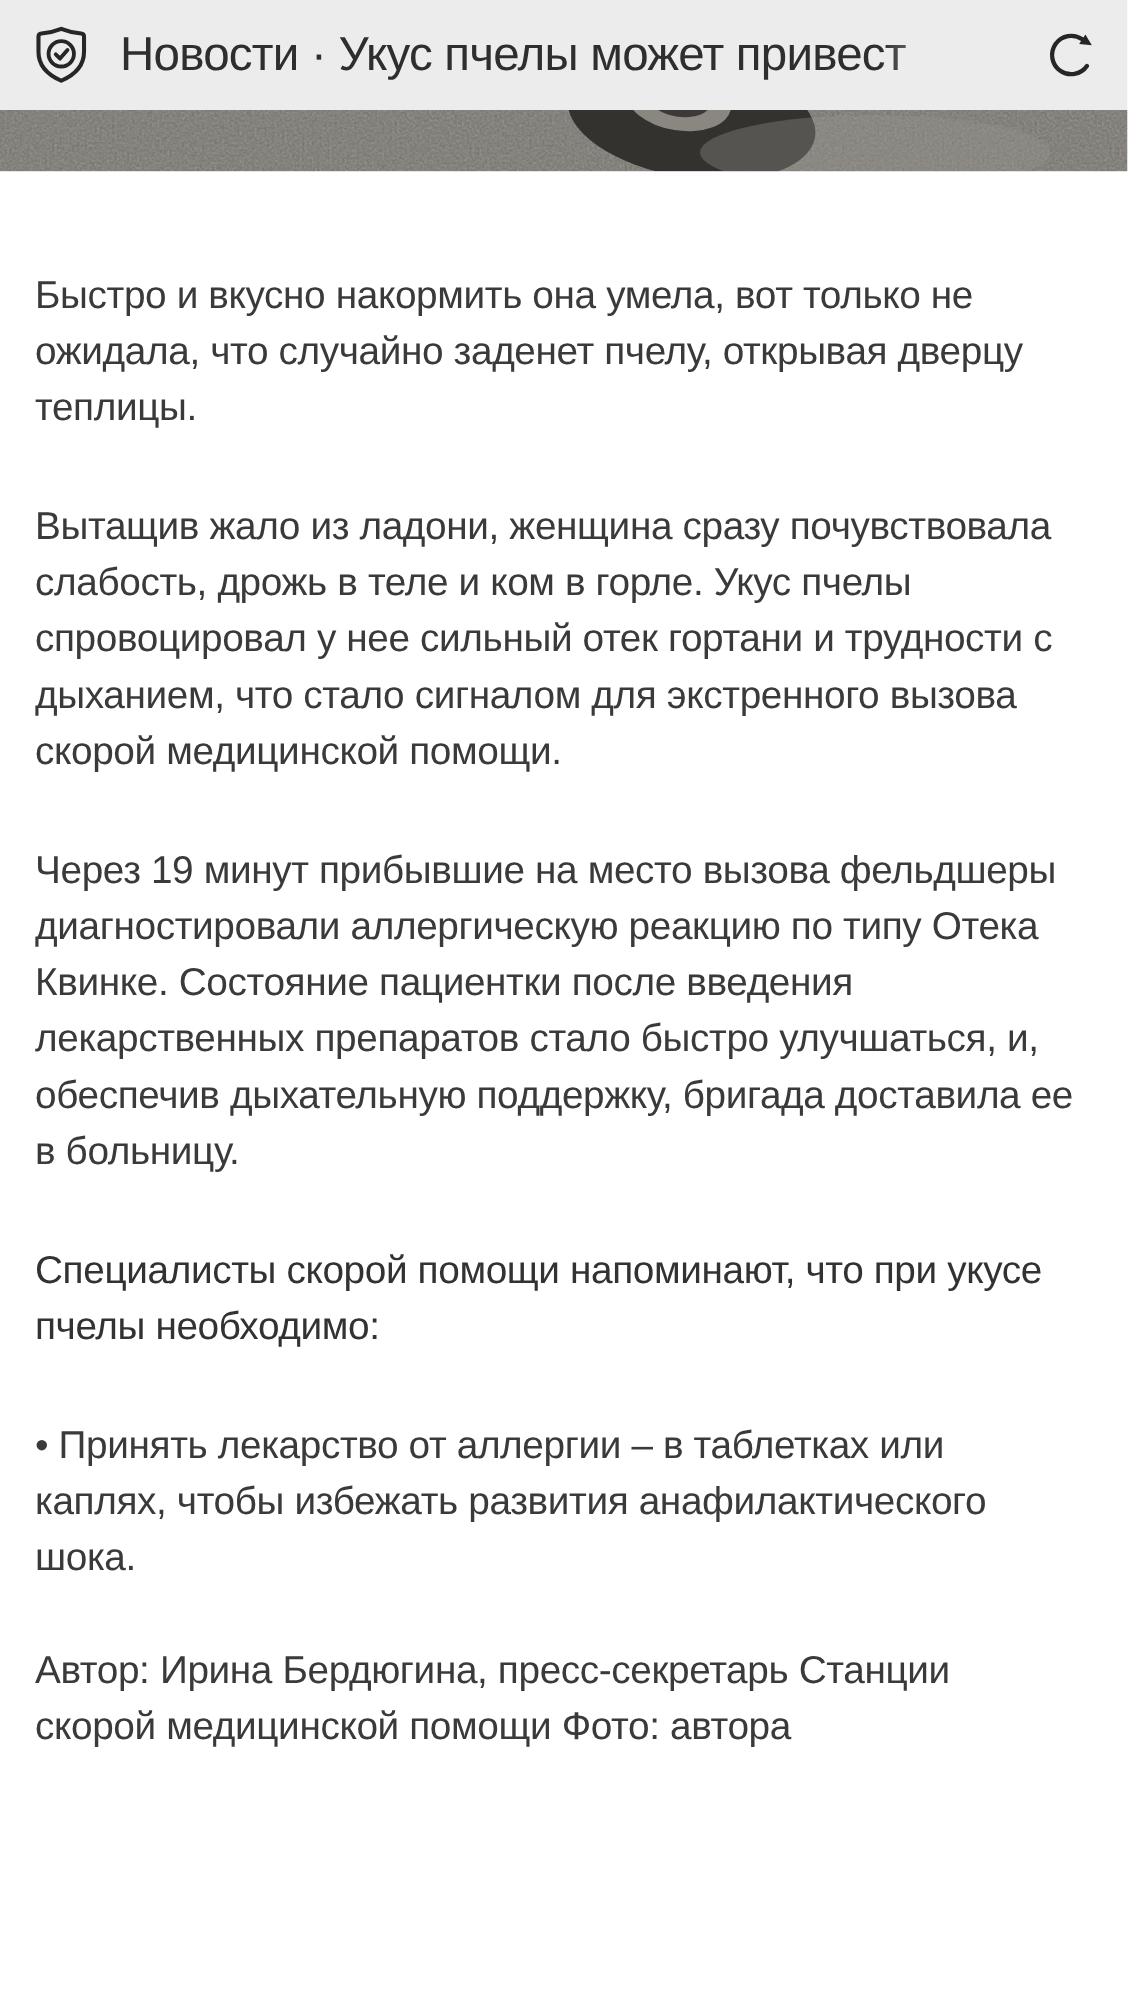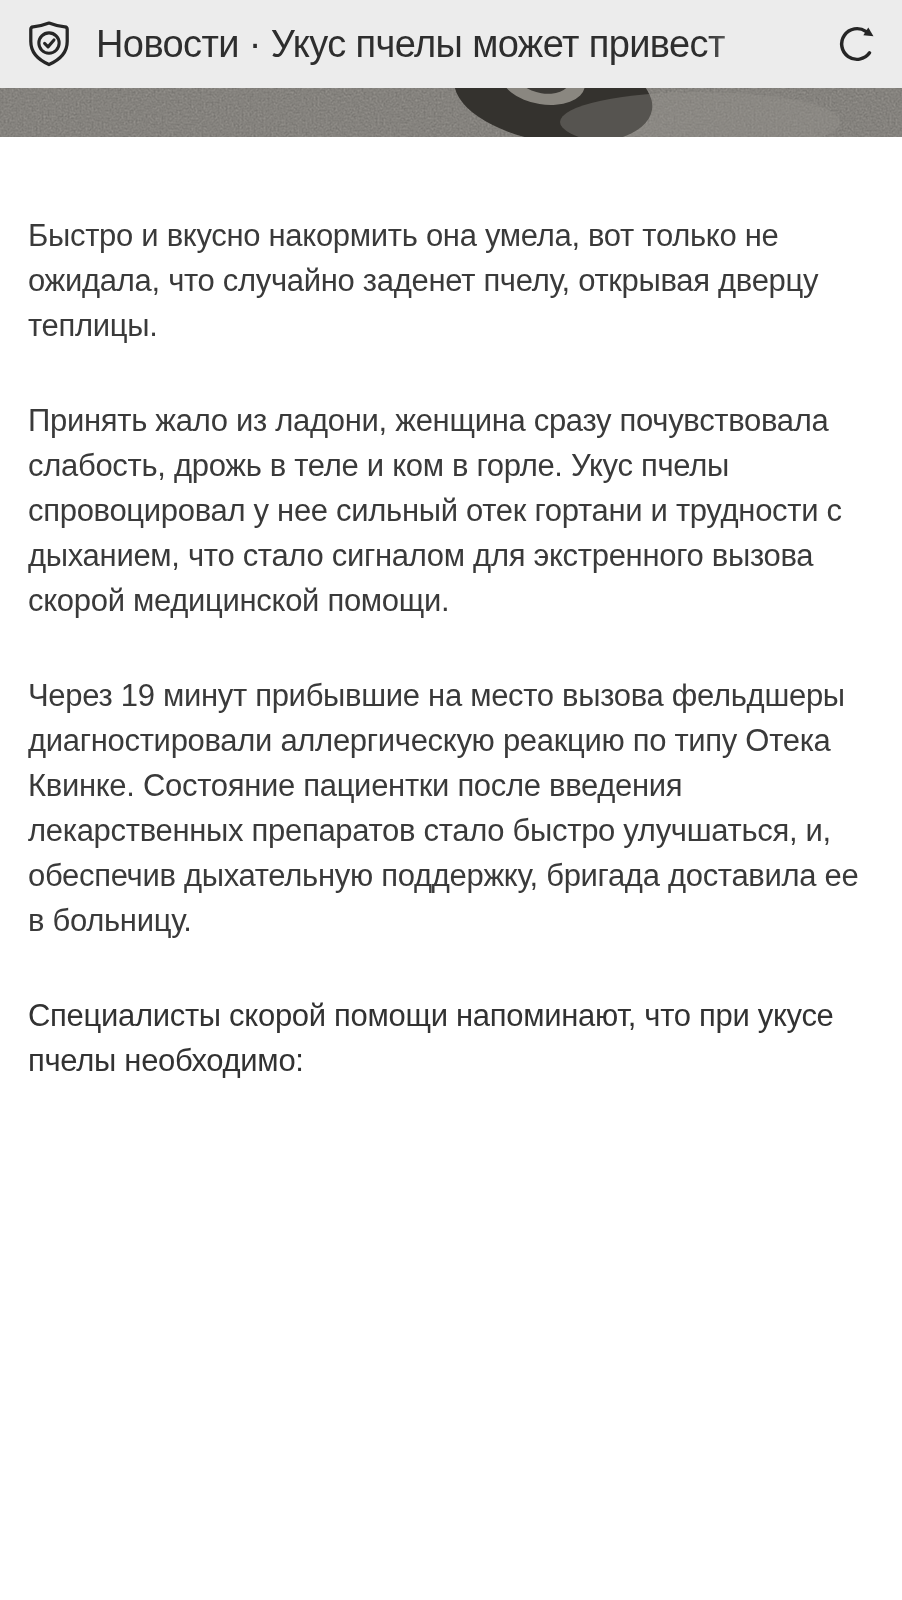--- a/index.html
+++ b/index.html
@@ -109,20 +109,22 @@
         <ellipse cx="552" cy="6" rx="100" ry="48" fill="#34322e"></ellipse>
         <ellipse cx="540" cy="-6" rx="42" ry="24" fill="#8a8780"></ellipse>
         <ellipse cx="540" cy="-8" rx="26" ry="15" fill="#3c3a36"></ellipse>
       </g>
       <ellipse cx="700" cy="34" rx="140" ry="30" fill="#98958e" opacity="0.35"></ellipse>
     </svg>
   </div>
 
   <main class="article">
     <p>Быстро и вкусно накормить она умела, вот только не ожидала, что случайно заденет пчелу, открывая дверцу теплицы.</p>
-    <p>Принять жало из ладони, женщина сразу почувствовала слабость, дрожь в теле и ком в горле. Укус пчелы спровоцировал у нее сильный отек гортани и трудности с дыханием, что стало сигналом для экстренного вызова скорой медицинской помощи.</p>
+    <p>Вытащив жало из ладони, женщина сразу почувствовала слабость, дрожь в теле и ком в горле. Укус пчелы спровоцировал у нее сильный отек гортани и трудности с дыханием, что стало сигналом для экстренного вызова скорой медицинской помощи.</p>
     <p>Через 19 минут прибывшие на место вызова фельдшеры диагностировали аллергическую реакцию по типу Отека Квинке. Состояние пациентки после введения лекарственных препаратов стало быстро улучшаться, и, обеспечив дыхательную поддержку, бригада доставила ее в больницу.</p>
     <p class="subheading">Специалисты скорой помощи напоминают, что при укусе пчелы необходимо:</p>
     <div class="bullets">
+      <p class="bullet">• Принять лекарство от аллергии – в таблетках или каплях, чтобы избежать развития анафилактического шока.</p>
     </div>
+    <p class="author">Автор: Ирина Бердюгина, пресс-секретарь Станции скорой медицинской помощи Фото: автора</p>
   </main>
 
 </div>
 
 </body></html>

